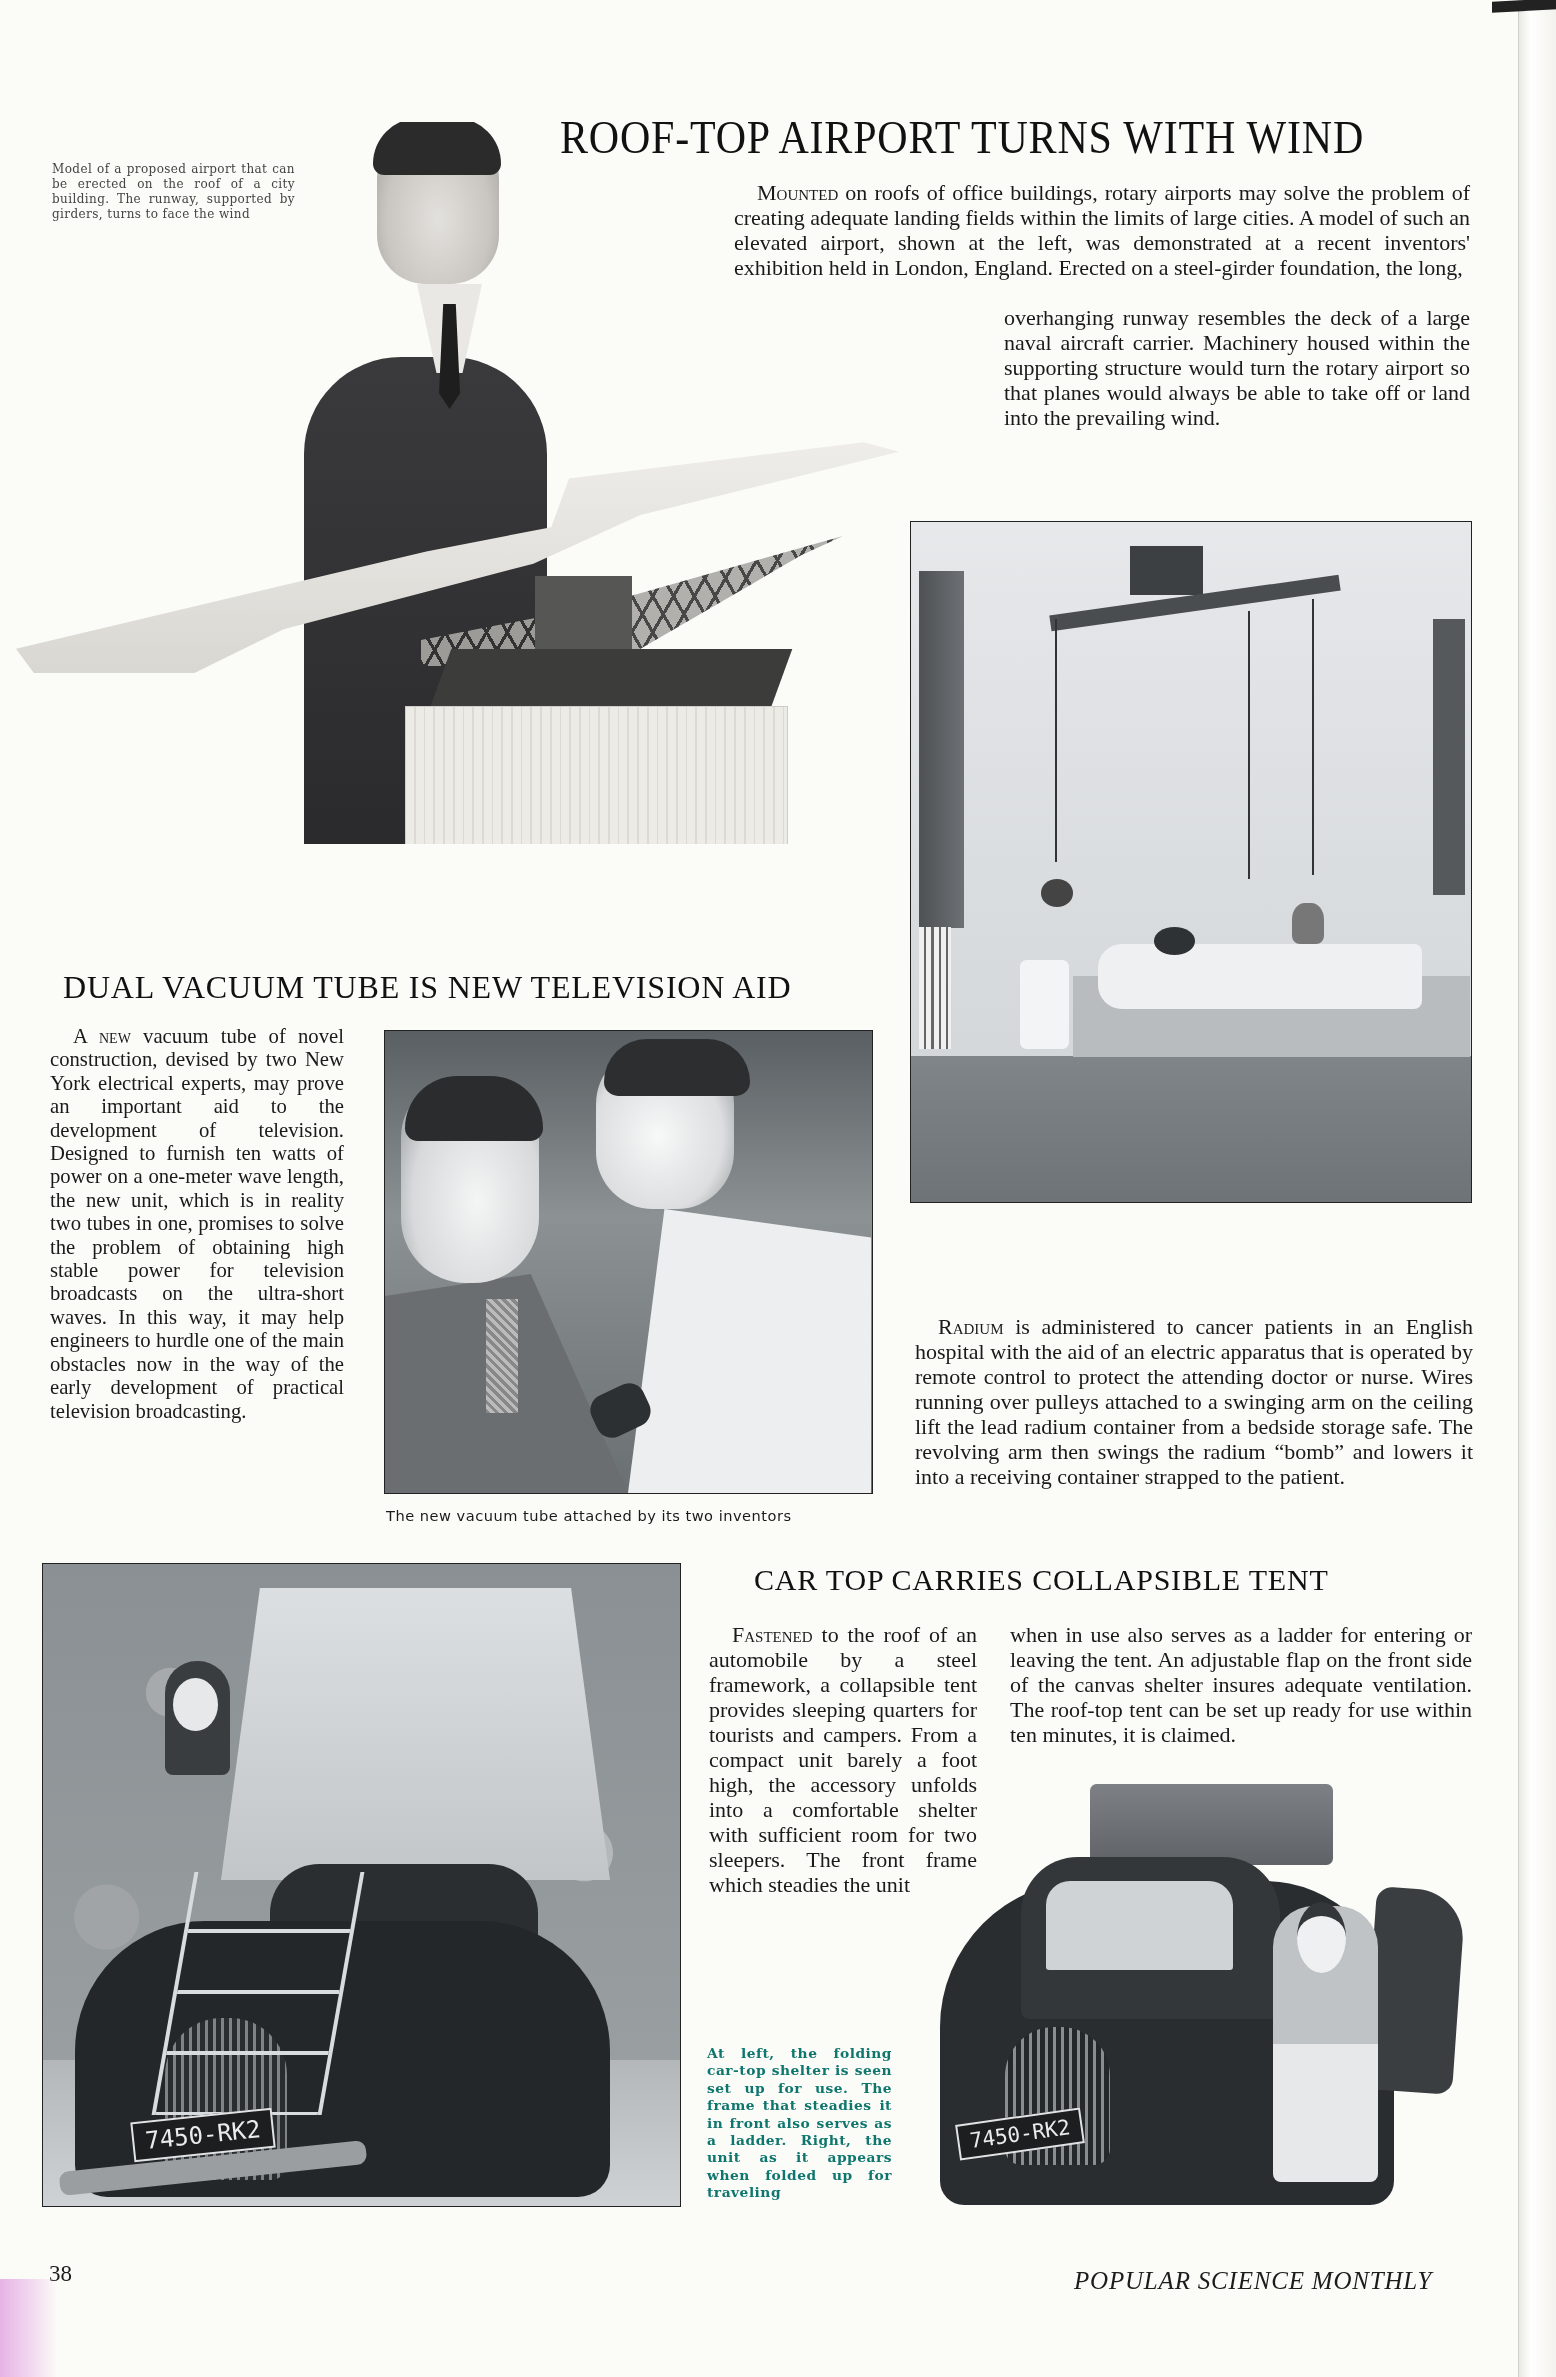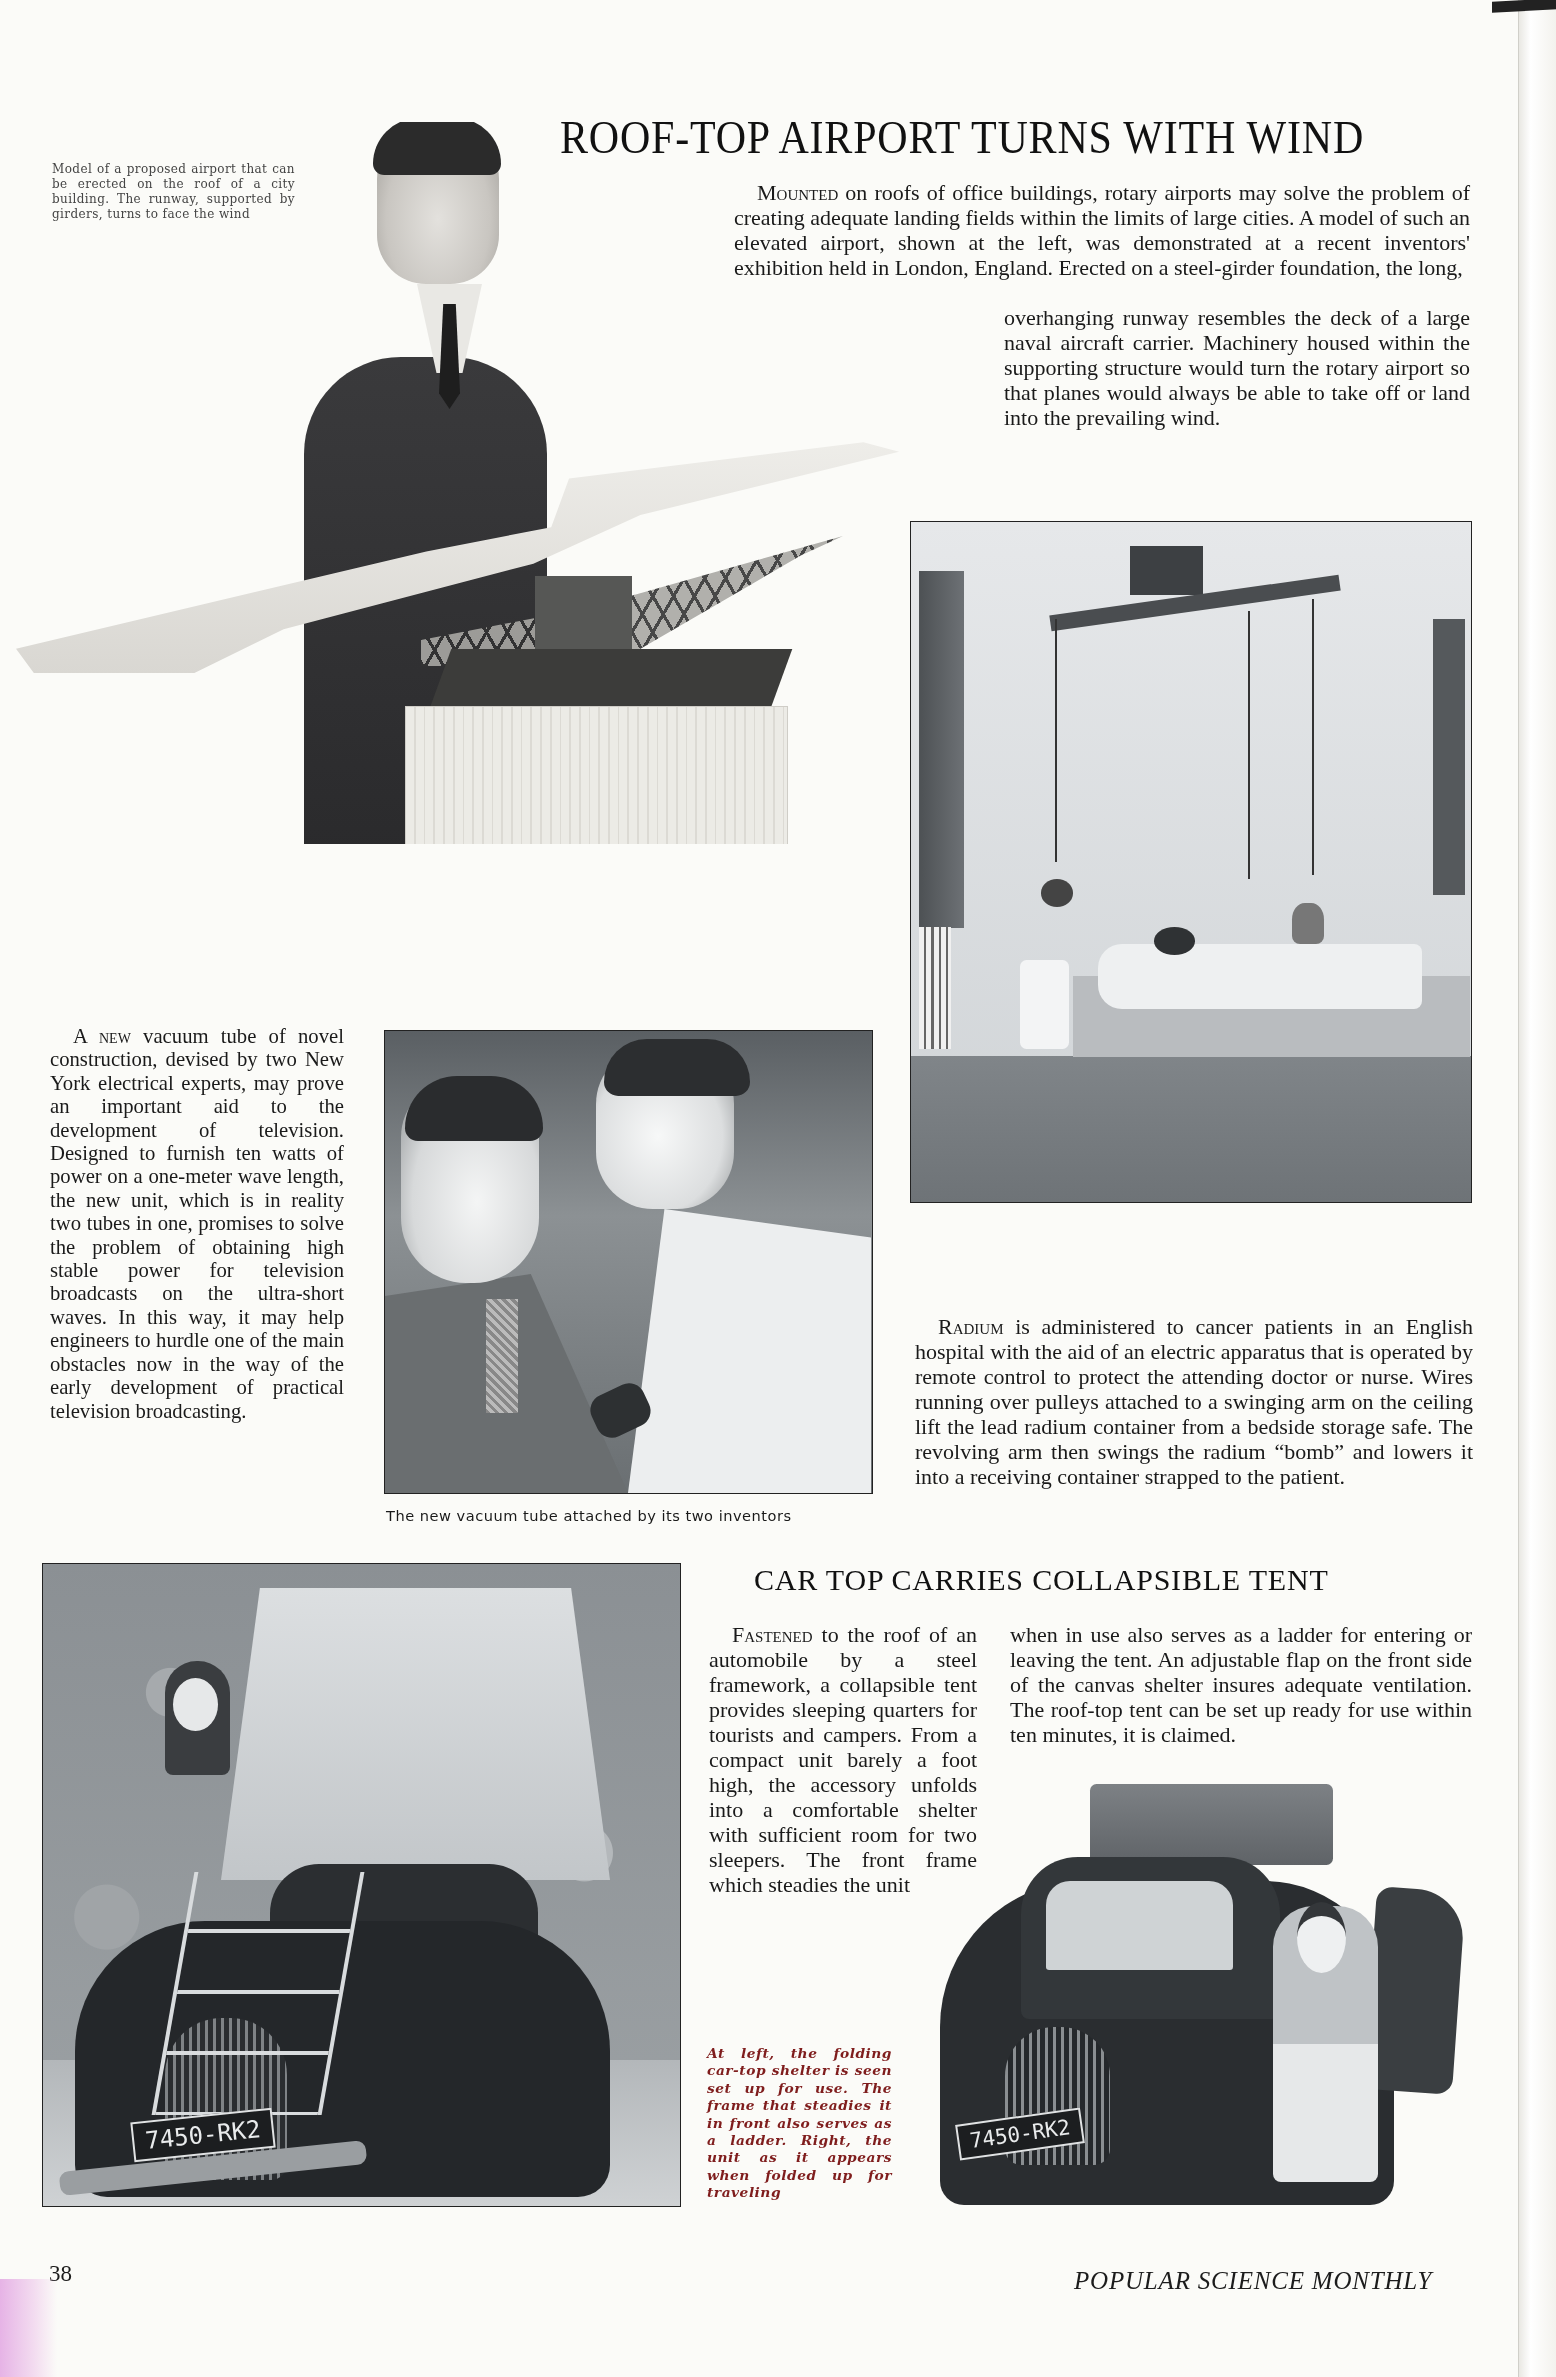--- a/index.html
+++ b/index.html
@@ -47,21 +47,21 @@
   }
   .body-text .sc { font-variant: small-caps; }
   .caption {
     font-family: "DejaVu Serif", "Liberation Serif", serif;
     font-size: 12px; line-height: 15px; text-align: justify; margin: 0;
     color: #444; letter-spacing: 0.4px;
   }
   .caption-bold {
     font-family: "DejaVu Serif", "Liberation Serif", serif;
     font-size: 13.8px; line-height: 17.4px; text-align: justify; margin: 0;
-    color: #7f1d1d; letter-spacing: 0.5px; font-weight: bold; font-style: italic;
+    color: #0f766e; letter-spacing: 0.5px; font-weight: bold;
   }
 
   
   .photo {
     position: absolute; overflow: hidden;
     background: #9a9c9e;
   }
 
   
   .airport-photo { left: 16px; top: 122px; width: 892px; height: 722px; background: transparent; }
@@ -218,20 +218,21 @@
     <div class="rad-bomb"></div>
     <div class="rad-lamp"></div>
     <div class="rad-floor"></div>
     <div class="rad-radiator"></div>
     <div class="rad-safe"></div>
     <div class="rad-bed"></div>
     <div class="rad-sheet"></div>
     <div class="rad-head"></div>
   </div>
 
+  <h2 class="abs headline hl-tube">DUAL VACUUM TUBE IS NEW TELEVISION AID</h2>
 
   <p class="abs body-text" style="left:50px; top:1025px; width:294px; font-size:20.7px; line-height:23.4px;">
     <span class="sc">A new</span><span> vacuum tube of novel construction, devised by two New York electrical experts, may prove an important aid to the development of television. Designed to furnish ten watts of power on a one-meter wave length, the new unit, which is in reality two tubes in one, promises to solve the problem of obtaining high stable power for television broadcasts on the ultra-short waves. In this way, it may help engineers to hurdle one of the main obstacles now in the way of the early development of practical television broadcasting.</span>
   </p>
 
   <div class="photo tube-photo">
     <div class="tb-bg"></div>
     <div class="tb-man1-body"></div>
     <div class="tb-man1-head"></div>
     <div class="tb-man1-hair"></div>

